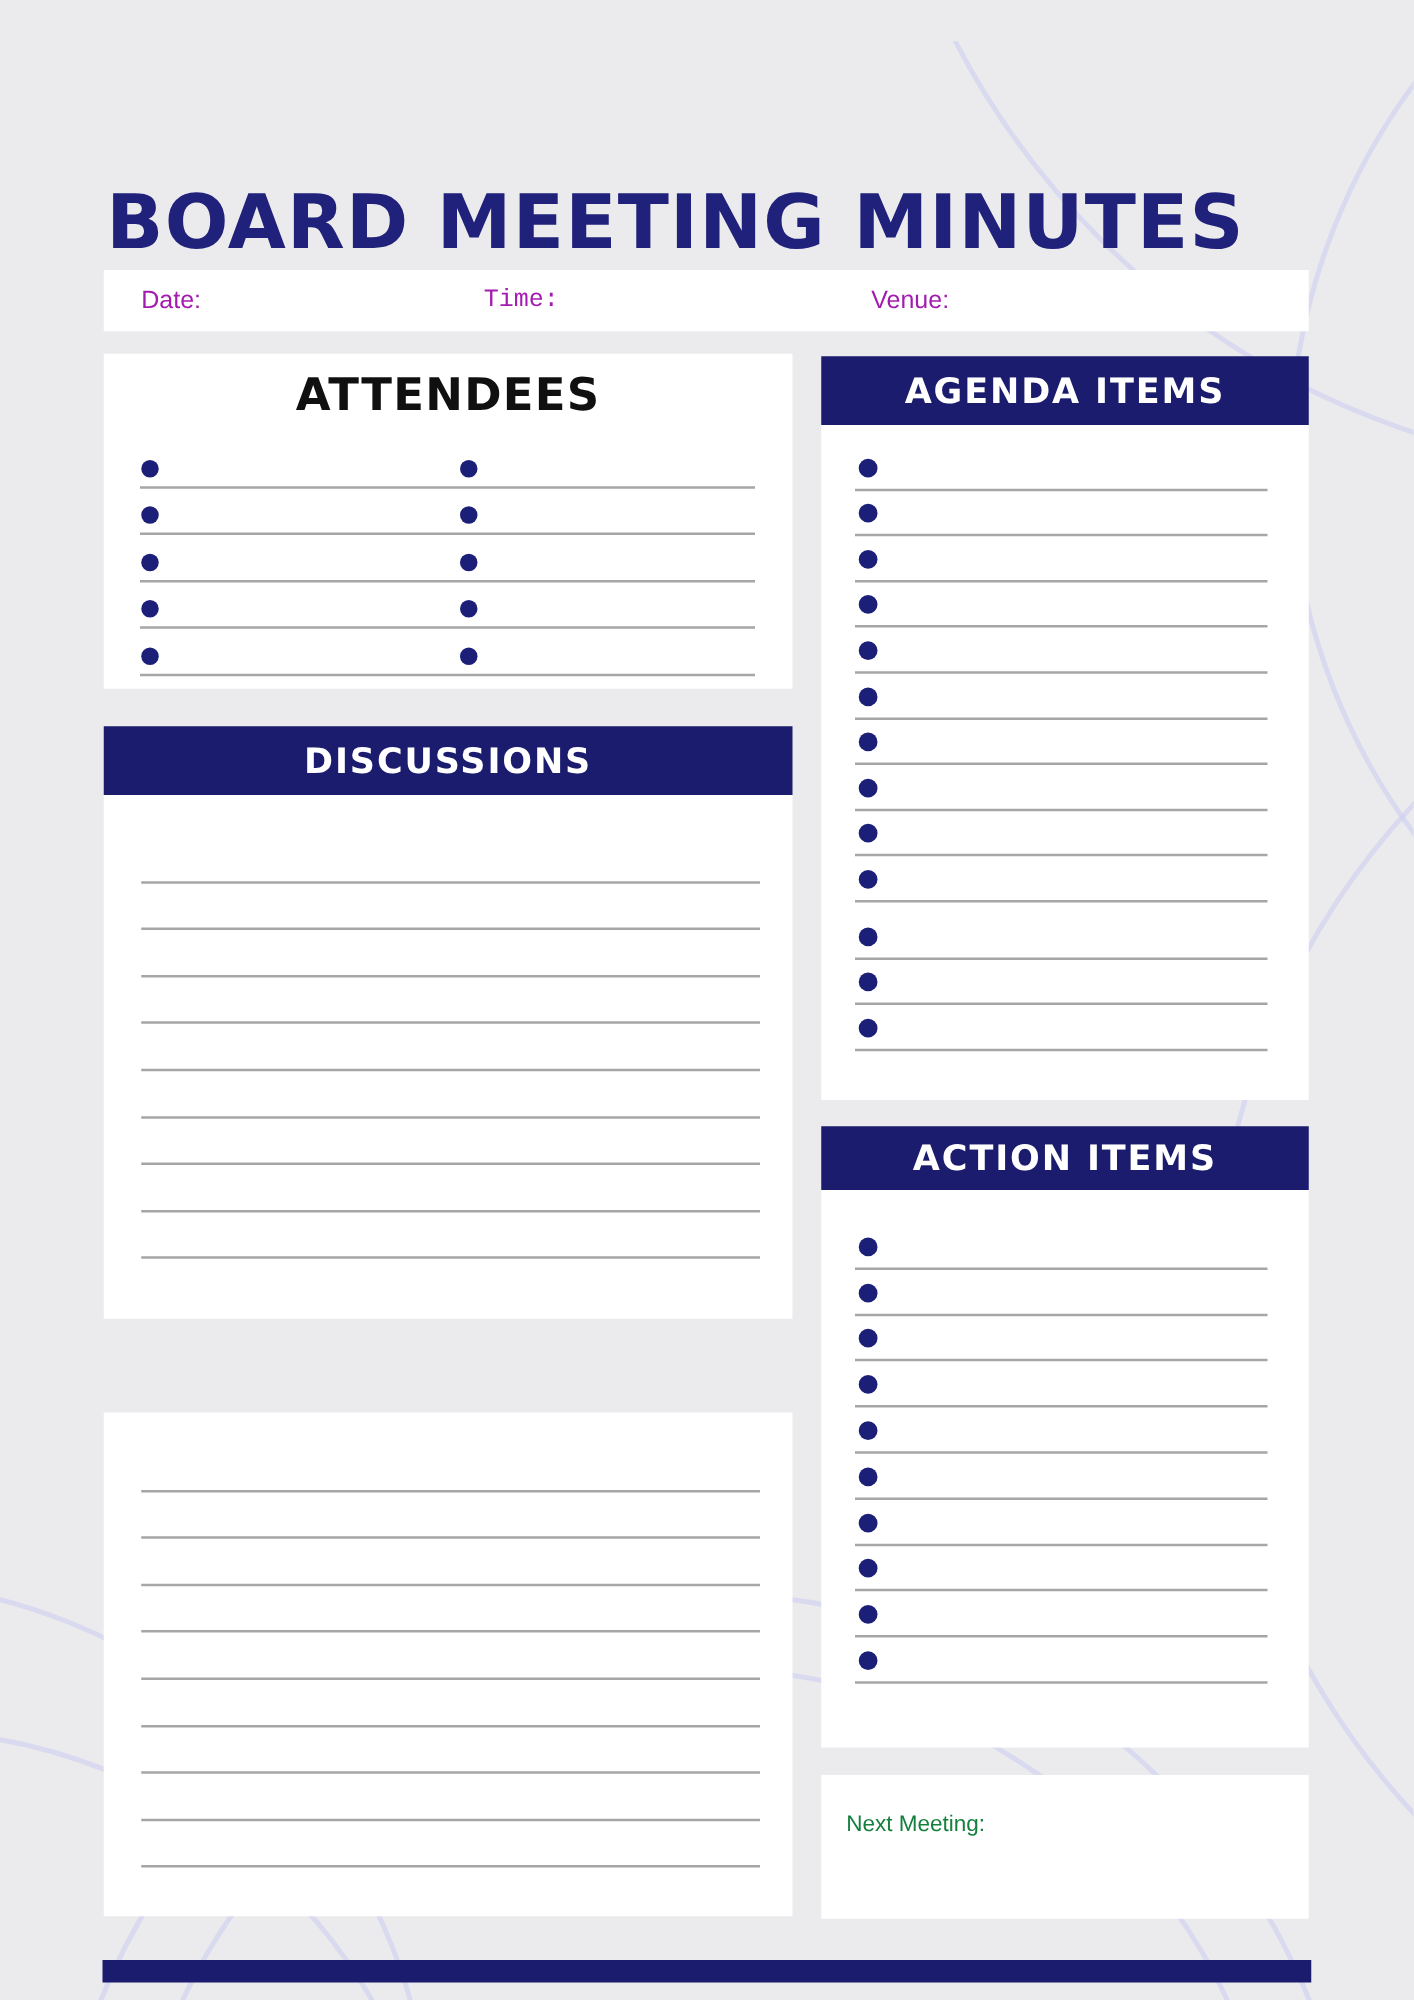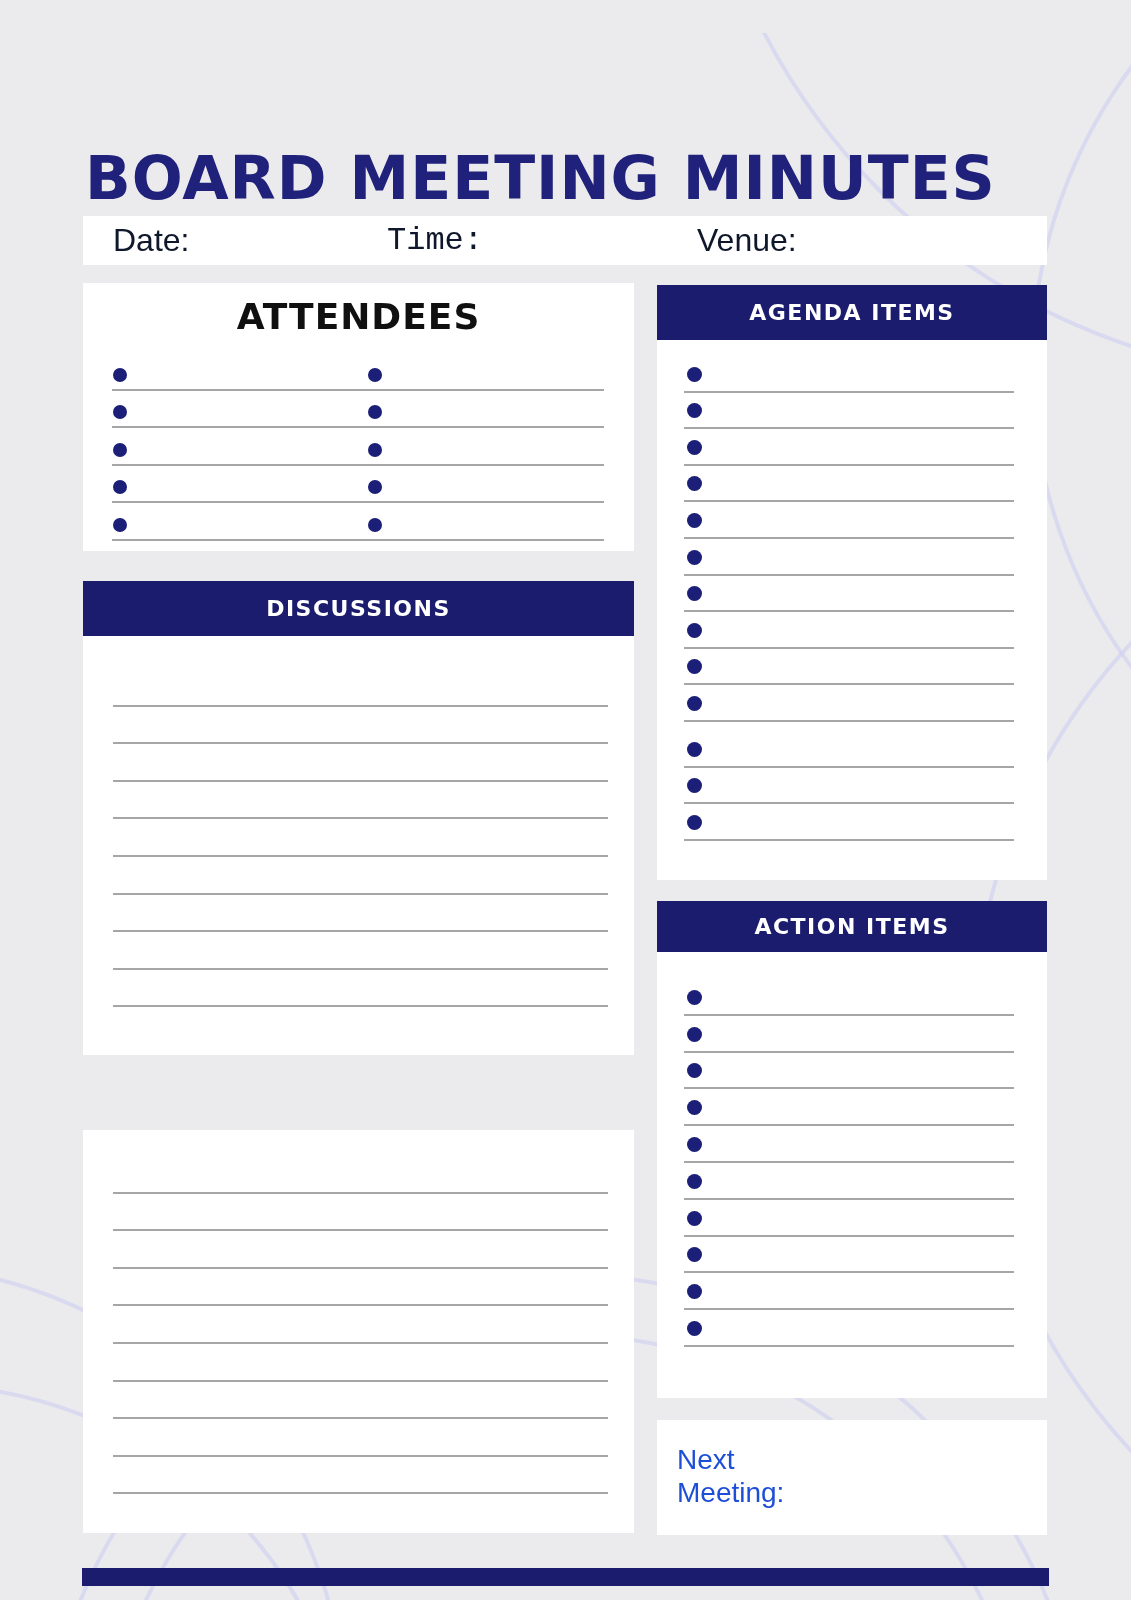--- a/index.html
+++ b/index.html
@@ -21,21 +21,21 @@
 
   .layer { position:absolute; z-index:1; }
 
   .title {
     left:85px; top:72px; width:962px; white-space:nowrap;
     font-family:"DejaVu Sans", sans-serif; font-weight:bold; font-size:60px; line-height:1.1;
     letter-spacing:1px; color:var(--title-navy,#20217a);
   }
 
   .meta-bar { left:83px; top:183px; width:964px; height:49px; background:var(--panel-white,#fff); }
-  .meta-label { position:absolute; top:0; line-height:49px; font-size:32px; color:#0f172a; }
+  .meta-label { position:absolute; top:0; line-height:49px; font-size:20px; color:#a21caf; }
   .ml-date  { left:30px; }
   .ml-time  { left:304px;font-family:Liberation Mono, monospace; }
   .ml-venue { left:614px; }
 
   .panel { background:var(--panel-white,#fff); }
 
   
   .att-panel { left:83px; top:250px; width:551px; height:268px; }
   .att-title {
     position:absolute; top:13px; left:0; width:100%; text-align:center;
@@ -45,21 +45,21 @@
   .att-rows { position:absolute; left:29px; top:70px; width:492px; }
   .att-row { position:relative; height:37.5px; }
   .att-row .fill { position:absolute; left:0; right:0; bottom:0; border-bottom:2px solid var(--rule-gray,#a6a6a6); }
   .bullet { position:absolute; width:14px; height:14px; border-radius:50%; background:var(--bullet-navy,#1b1f78); bottom:9px; }
   .att-row .b1 { left:1px; }
   .att-row .b2 { left:256px; }
 
   
   .sec-hdr {
     background:var(--navy,#1b1c6e); color:#ffffff; text-align:center;
-    font-family:"DejaVu Sans", sans-serif; font-weight:bold; letter-spacing:1.5px; font-size:22px;
+    font-family:"DejaVu Sans", sans-serif; font-weight:bold; letter-spacing:1.5px; font-size:28px;
   }
   .disc-hdr  { left:83px;  top:548px;  width:551px; height:55px; line-height:55px; }
   .dec-hdr   { left:83px;  top:1048px; width:551px; height:49px; line-height:49px; }
   .agenda-hdr{ left:657px; top:252px;  width:390px; height:55px; line-height:55px; }
   .action-hdr{ left:657px; top:868px;  width:390px; height:51px; line-height:51px; }
 
   .disc-panel  { left:83px;  top:603px;  width:551px; height:419px; }
   .dec-panel   { left:83px;  top:1097px; width:551px; height:403px; }
   .agenda-panel{ left:657px; top:307px;  width:390px; height:540px; }
   .action-panel{ left:657px; top:919px;  width:390px; height:446px; }
@@ -72,21 +72,21 @@
   .items-host { position:absolute; left:27px; width:330px; }
   .agenda-items { top:16px; }
   .action-items { top:27px; }
   .item { position:relative; height:36.6px; }
   .action-items .item { height:36.8px; }
   .item.gap { margin-top:9px; }
   .item .fill { position:absolute; left:0; right:0; bottom:0; border-bottom:2px solid var(--rule-gray,#a6a6a6); }
   .item .bullet { left:3px; width:15px; height:15px; bottom:11px; }
 
   .next-panel { left:657px; top:1387px; width:390px; height:115px; }
-  .next-label { position:absolute; left:20px; top:23px; width:160px; font-size:28px; line-height:33px; color:#1d4ed8; }
+  .next-label { position:absolute; left:20px; top:23px; width:160px; font-size:18px; line-height:33px; color:#15803d; }
 
   .bottom-bar { left:82px; top:1535px; width:967px; height:18px; background:var(--navy,#1b1c6e); }
 </style>
 </head>
 <body>
 
 <div class="page">
   <div class="arc arc1"></div>
   <div class="arc arc2"></div>
   <div class="arc arc3"></div>

